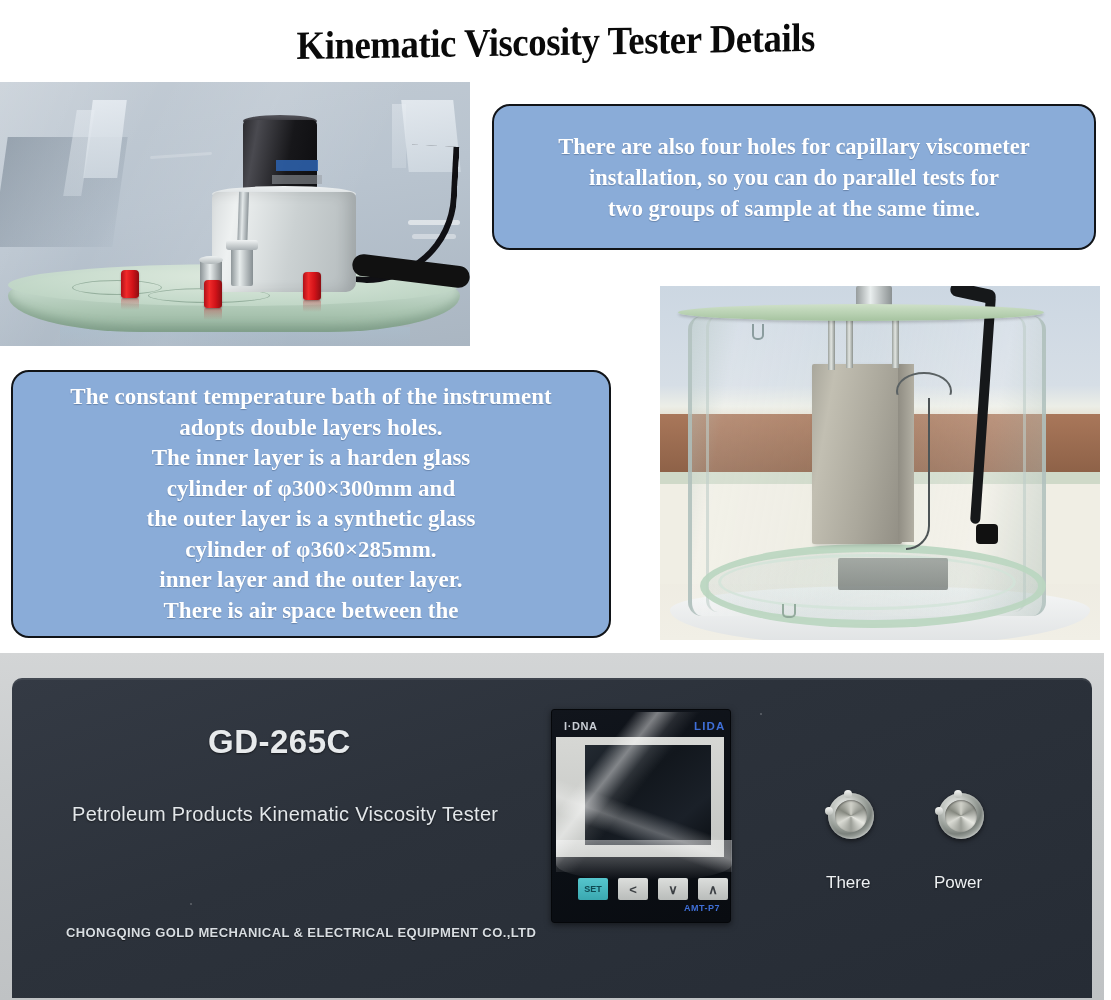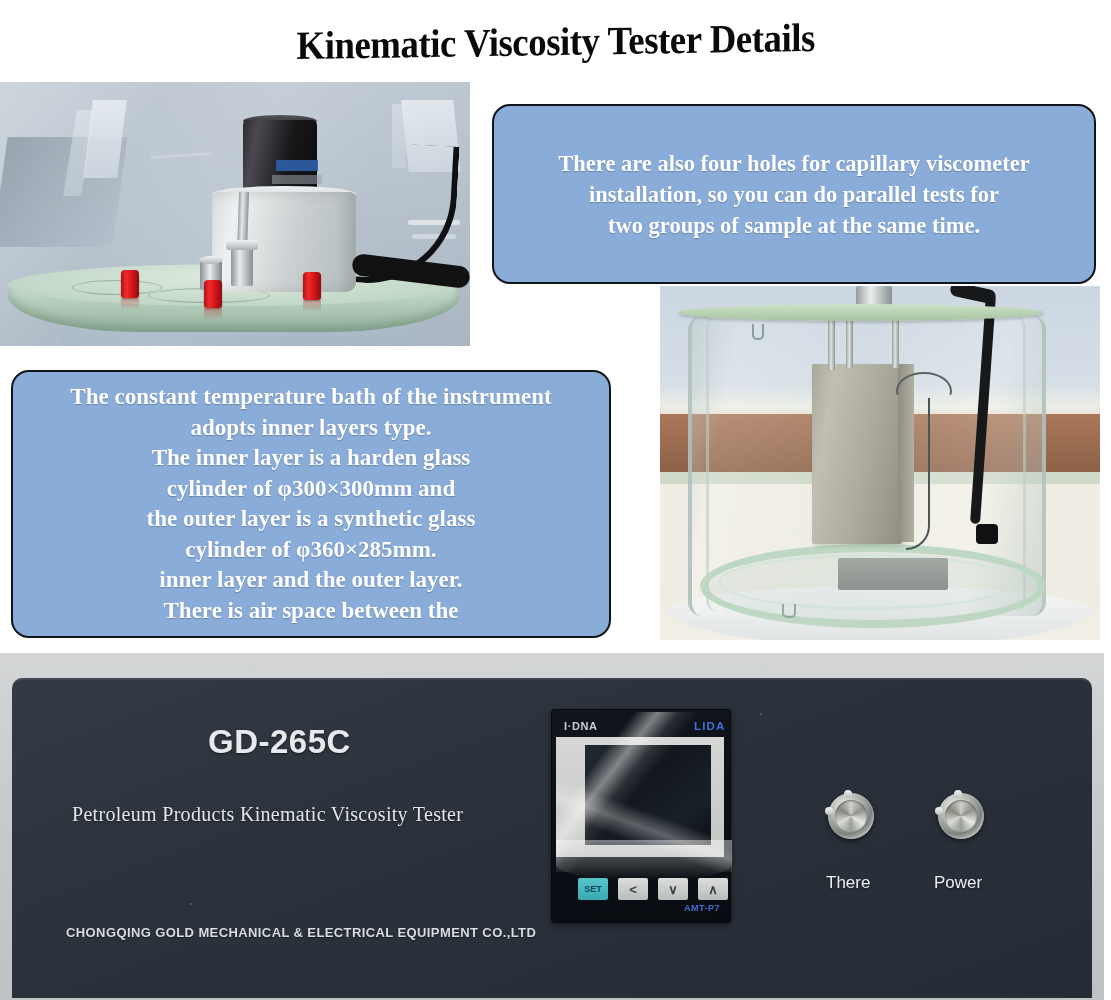--- a/index.html
+++ b/index.html
@@ -33,21 +33,21 @@
     border:2.5px solid #111418;
     border-radius:18px;
     color:#ffffff;
     font-family:"Liberation Serif", serif;
     font-weight:bold;
     text-align:center;
     box-sizing:border-box;
     text-shadow:0 1px 1px rgba(40,60,90,.35);
     display:flex;flex-direction:column;justify-content:center;
   }
-  #callout-1{left:492px;top:104px;width:604px;height:180px;font-size:22.5px;line-height:31px;padding:4px 8px;text-align:center;}
+  #callout-1{left:492px;top:104px;width:604px;height:146px;font-size:22.5px;line-height:31px;padding:4px 8px;text-align:center;}
   #callout-2{left:11px;top:370px;width:600px;height:268px;font-size:23px;line-height:30.5px;padding:4px 10px;}
   .callout .ln{display:block;}
 
   
   #photo-top-left{
     position:absolute;left:0px;top:82px;width:470px;height:264px;overflow:hidden;
     background:linear-gradient(170deg,#c2cbd4 0%,#b9c4cf 45%,#aab6c2 100%);
   }
   .p1-glasspane{position:absolute;left:0;top:0;width:100%;height:100%;
      background:linear-gradient(115deg, rgba(255,255,255,.20) 0%, rgba(255,255,255,0) 28%,
@@ -172,21 +172,21 @@
     position:absolute;left:0px;top:653px;width:1104px;height:347px;overflow:hidden;
     background:linear-gradient(180deg,#d3d5d6 0%,#c9cccd 40%,#bfc2c4 100%);
   }
   .pnl-face{position:absolute;left:12px;top:25px;width:1080px;height:320px;
      background:linear-gradient(160deg,#343a44 0%,#2c323b 40%,#262c35 100%);
      border-radius:10px 10px 0 0;
      box-shadow:inset 0 2px 0 rgba(255,255,255,.08);}
   .pnl-model{position:absolute;left:208px;top:723px;font-family:"Liberation Sans",sans-serif;
      font-size:33px;font-weight:bold;color:#e7eaec;letter-spacing:.5px;
      text-shadow:0 1px 2px rgba(0,0,0,.55);}
-  .pnl-sub{position:absolute;left:72px;top:803px;font-family:Liberation Serif, serif;
+  .pnl-sub{position:absolute;left:72px;top:803px;font-family:Liberation Sans, sans-serif;
      font-size:20px;color:#e3e7ea;letter-spacing:.3px;text-shadow:0 1px 2px rgba(0,0,0,.5);}
   .pnl-company{position:absolute;left:66px;top:925px;font-family:"Liberation Sans",sans-serif;
      font-size:13px;font-weight:bold;color:#d8dde1;letter-spacing:.4px;
      text-shadow:0 1px 1px rgba(0,0,0,.5);}
 
   
   .ctl{position:absolute;left:551px;top:709px;width:178px;height:212px;
      background:linear-gradient(165deg,#11151c 0%,#0b0f15 60%,#090c11 100%);
      border:1px solid #05070a;border-radius:3px;
      box-shadow:0 2px 6px rgba(0,0,0,.5);}
@@ -306,21 +306,21 @@
     <div class="p2-blackcable2"></div>
     <div class="p2-plug"></div>
     <div class="p2-hook"></div>
     <div class="p2-hook2"></div>
     <div class="p2-stem"></div>
     <div class="p2-toplid"></div>
   </div>
 
   <div class="callout" id="callout-2">
     <span class="ln">The constant temperature bath of the instrument</span>
-    <span class="ln">adopts inner layers type.</span>
+    <span class="ln">adopts double layers holes.</span>
     <span class="ln">The inner layer is a harden glass</span>
     <span class="ln">cylinder of φ300×300mm and</span>
     <span class="ln">the outer layer is a synthetic glass</span>
     <span class="ln">cylinder of φ360×285mm.</span>
     <span class="ln">inner layer and the outer layer.</span>
     <span class="ln">There is air space between the</span>
   </div>
 
   <div id="photo-panel">
     <div class="pnl-face"></div>

